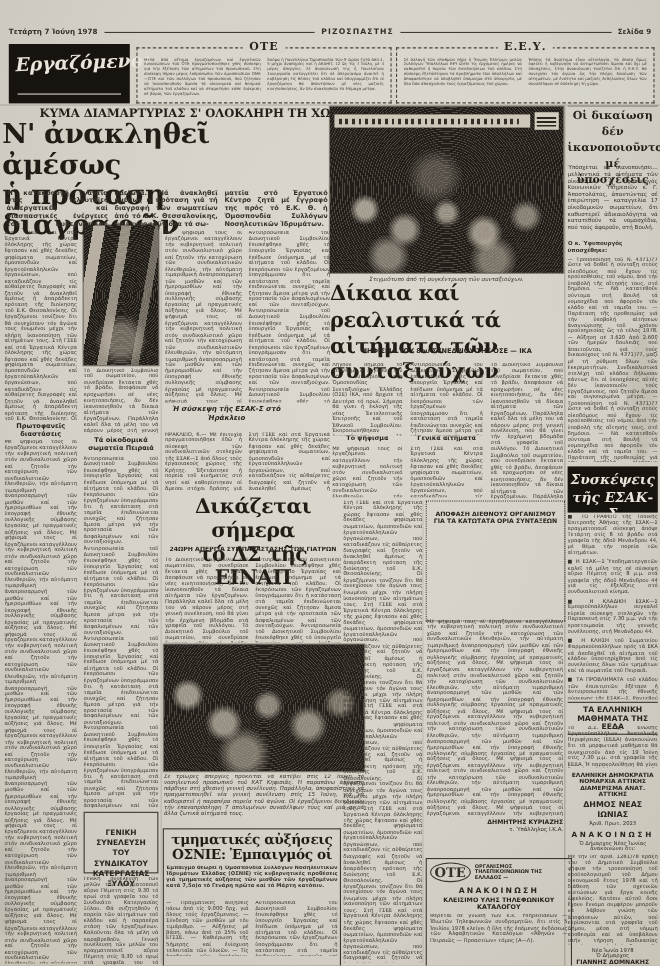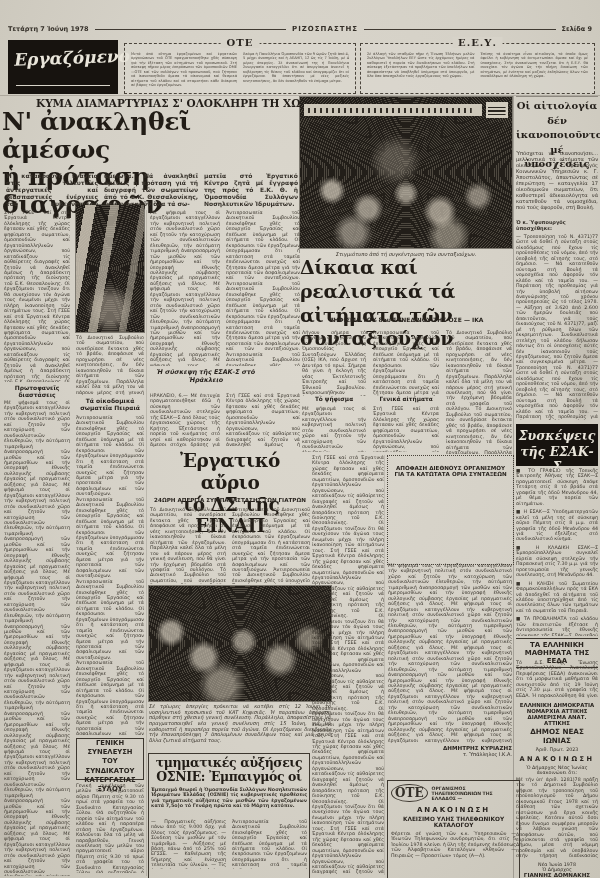--- a/index.html
+++ b/index.html
@@ -118,38 +118,38 @@
     <div class="t" style="height:172px;">Στή ΓΣΕΕ καί στά Ἐργατικά Κέντρα ὁλόκληρης τῆς χώρας ἔφτασαν καί χθές δεκάδες ψηφίσματα σωματείων, ὁμοσπονδιῶν καί ἐργατοϋπαλληλικῶν ὀργανώσεων, πού καταδικάζουν τίς αὐθαίρετες διαγραφές καί ζητοῦν νά ἀνακληθεῖ ἀμέσως ἡ ἀπαράδεκτη πρόταση τῆς διοίκησης τοῦ Ε.Κ. Θεσσαλονίκης. Οἱ ἐργαζόμενοι τονίζουν ὅτι θά συνεχίσουν τόν ἀγώνα τους ἑνωμένοι μέχρι τήν πλήρη ἱκανοποίηση τῶν αἰτημάτων τους. Στή ΓΣΕΕ καί στά Ἐργατικά Κέντρα ὁλόκληρης τῆς χώρας ἔφτασαν καί χθές δεκάδες ψηφίσματα σωματείων, ὁμοσπονδιῶν καί ἐργατοϋπαλληλικῶν ὀργανώσεων, πού καταδικάζουν τίς αὐθαίρετες διαγραφές καί ζητοῦν νά ἀνακληθεῖ ἀμέσως ἡ ἀπαράδεκτη πρόταση τῆς διοίκησης τοῦ Ε.Κ. Θεσσαλονίκης. Οἱ ἐργαζόμενοι τονίζουν ὅτι θά συνεχίσουν τόν ἀγώνα τους ἑνωμένοι μέχρι τήν πλήρη ἱκανοποίηση τῶν αἰτημάτων τους. Στή ΓΣΕΕ καί στά Ἐργατικά Κέντρα ὁλόκληρης τῆς χώρας ἔφτασαν καί χθές δεκάδες ψηφίσματα σωματείων, ὁμοσπονδιῶν καί ἐργατοϋπαλληλικῶν ὀργανώσεων, πού καταδικάζουν τίς αὐθαίρετες διαγραφές καί ζητοῦν νά ἀνακληθεῖ ἀμέσως ἡ ἀπαράδεκτη πρόταση τῆς διοίκησης τοῦ Ε.Κ. Θεσσαλονίκης. Οἱ ἐργαζόμενοι τονίζουν ὅτι θά συνεχίσουν τόν ἀγώνα τους ἑνωμένοι μέχρι τήν πλήρη ἱκανοποίηση τῶν αἰτημάτων τους.</div>
     <div class="sub" style="height:16px;font-size:6px;padding-top:2px;">Πρωτοφανεῖς διαστάσεις</div>
     <div class="t" style="height:476px;">Μέ ψήφισμά τους οἱ ἐργαζόμενοι καταγγέλλουν τήν κυβερνητική πολιτική στόν συνδικαλιστικό χῶρο καί ζητοῦν τήν κατοχύρωση τῶν συνδικαλιστικῶν ἐλευθεριῶν, τήν αὐτόματη τιμαριθμική ἀναπροσαρμογή τῶν μισθῶν καί τῶν ἡμερομισθίων καί τήν ὑπογραφή ἐθνικῆς συλλογικῆς σύμβασης ἐργασίας μέ πραγματικές αὐξήσεις γιά ὅλους. Μέ ψήφισμά τους οἱ ἐργαζόμενοι καταγγέλλουν τήν κυβερνητική πολιτική στόν συνδικαλιστικό χῶρο καί ζητοῦν τήν κατοχύρωση τῶν συνδικαλιστικῶν ἐλευθεριῶν, τήν αὐτόματη τιμαριθμική ἀναπροσαρμογή τῶν μισθῶν καί τῶν ἡμερομισθίων καί τήν ὑπογραφή ἐθνικῆς συλλογικῆς σύμβασης ἐργασίας μέ πραγματικές αὐξήσεις γιά ὅλους. Μέ ψήφισμά τους οἱ ἐργαζόμενοι καταγγέλλουν τήν κυβερνητική πολιτική στόν συνδικαλιστικό χῶρο καί ζητοῦν τήν κατοχύρωση τῶν συνδικαλιστικῶν ἐλευθεριῶν, τήν αὐτόματη τιμαριθμική ἀναπροσαρμογή τῶν μισθῶν καί τῶν ἡμερομισθίων καί τήν ὑπογραφή ἐθνικῆς συλλογικῆς σύμβασης ἐργασίας μέ πραγματικές αὐξήσεις γιά ὅλους. Μέ ψήφισμά τους οἱ ἐργαζόμενοι καταγγέλλουν τήν κυβερνητική πολιτική στόν συνδικαλιστικό χῶρο καί ζητοῦν τήν κατοχύρωση τῶν συνδικαλιστικῶν ἐλευθεριῶν, τήν αὐτόματη τιμαριθμική ἀναπροσαρμογή τῶν μισθῶν καί τῶν ἡμερομισθίων καί τήν ὑπογραφή ἐθνικῆς συλλογικῆς σύμβασης ἐργασίας μέ πραγματικές αὐξήσεις γιά ὅλους. Μέ ψήφισμά τους οἱ ἐργαζόμενοι καταγγέλλουν τήν κυβερνητική πολιτική στόν συνδικαλιστικό χῶρο καί ζητοῦν τήν κατοχύρωση τῶν συνδικαλιστικῶν ἐλευθεριῶν, τήν αὐτόματη τιμαριθμική ἀναπροσαρμογή τῶν μισθῶν καί τῶν ἡμερομισθίων καί τήν ὑπογραφή ἐθνικῆς συλλογικῆς σύμβασης ἐργασίας μέ πραγματικές αὐξήσεις γιά ὅλους. Μέ ψήφισμά τους οἱ ἐργαζόμενοι καταγγέλλουν τήν κυβερνητική πολιτική στόν συνδικαλιστικό χῶρο καί ζητοῦν τήν κατοχύρωση τῶν συνδικαλιστικῶν ἐλευθεριῶν, τήν αὐτόματη τιμαριθμική ἀναπροσαρμογή τῶν μισθῶν καί τῶν ἡμερομισθίων καί τήν ὑπογραφή ἐθνικῆς συλλογικῆς σύμβασης ἐργασίας μέ πραγματικές αὐξήσεις γιά ὅλους. Μέ ψήφισμά τους οἱ ἐργαζόμενοι καταγγέλλουν τήν κυβερνητική πολιτική στόν συνδικαλιστικό χῶρο καί ζητοῦν τήν κατοχύρωση τῶν συνδικαλιστικῶν ἐλευθεριῶν, τήν αὐτόματη τιμαριθμική ἀναπροσαρμογή τῶν μισθῶν καί τῶν ἡμερομισθίων καί τήν ὑπογραφή ἐθνικῆς συλλογικῆς σύμβασης ἐργασίας μέ πραγματικές αὐξήσεις γιά ὅλους. Μέ ψήφισμά τους οἱ ἐργαζόμενοι καταγγέλλουν τήν κυβερνητική πολιτική στόν συνδικαλιστικό χῶρο καί ζητοῦν τήν κατοχύρωση τῶν συνδικαλιστικῶν ἐλευθεριῶν, τήν αὐτόματη τιμαριθμική ἀναπροσαρμογή τῶν μισθῶν καί τῶν ἡμερομισθίων καί τήν ὑπογραφή ἐθνικῆς συλλογικῆς σύμβασης ἐργασίας μέ πραγματικές αὐξήσεις γιά ὅλους.</div>
   </div>
 
   <div class="abs" style="left:76px;top:205px;width:68px;height:671px;">
     <div id="photo2" class="photo" style="width:68px;height:127px;"></div>
     <div class="t" style="height:60px;margin-top:3px;">Τό Διοικητικό Συμβούλιο τοῦ σωματείου, πού συνεδρίασε ἔκτακτα χθές τό βράδυ, ἀποφάσισε νά προχωρήσει σέ νέες κινητοποιήσεις, ἄν δέν ἱκανοποιηθοῦν τά δίκαια αἰτήματα τῶν ἐργαζομένων. Παράλληλα καλεῖ ὅλα τά μέλη του νά πάρουν μέρος στή γενική συνέλευση, πού θά γίνει τήν ἐρχόμενη βδομάδα στά γραφεῖα τοῦ συλλόγου.</div>
     <div class="sub" style="height:18px;font-size:6px;padding-top:2px;">Τά οἰκοδομικά σωματεῖα Πειραιά</div>
     <div class="t" style="height:320px;">Ἀντιπροσωπεία τοῦ Διοικητικοῦ Συμβουλίου ἐπισκέφθηκε χθές τό ὑπουργεῖο Ἐργασίας καί ἐπέδωσε ὑπόμνημα μέ τά αἰτήματα τοῦ κλάδου. Οἱ ἐκπρόσωποι τῶν ἐργαζομένων ὑπογράμμισαν ὅτι ἡ κατάσταση στά ταμεῖα ἐπιδεινώνεται συνεχῶς καί ζήτησαν ἄμεσα μέτρα γιά τήν προστασία τῶν ἀσφαλισμένων καί τῶν συνταξιούχων. Ἀντιπροσωπεία τοῦ Διοικητικοῦ Συμβουλίου ἐπισκέφθηκε χθές τό ὑπουργεῖο Ἐργασίας καί ἐπέδωσε ὑπόμνημα μέ τά αἰτήματα τοῦ κλάδου. Οἱ ἐκπρόσωποι τῶν ἐργαζομένων ὑπογράμμισαν ὅτι ἡ κατάσταση στά ταμεῖα ἐπιδεινώνεται συνεχῶς καί ζήτησαν ἄμεσα μέτρα γιά τήν προστασία τῶν ἀσφαλισμένων καί τῶν συνταξιούχων. Ἀντιπροσωπεία τοῦ Διοικητικοῦ Συμβουλίου ἐπισκέφθηκε χθές τό ὑπουργεῖο Ἐργασίας καί ἐπέδωσε ὑπόμνημα μέ τά αἰτήματα τοῦ κλάδου. Οἱ ἐκπρόσωποι τῶν ἐργαζομένων ὑπογράμμισαν ὅτι ἡ κατάσταση στά ταμεῖα ἐπιδεινώνεται συνεχῶς καί ζήτησαν ἄμεσα μέτρα γιά τήν προστασία τῶν ἀσφαλισμένων καί τῶν συνταξιούχων. Ἀντιπροσωπεία τοῦ Διοικητικοῦ Συμβουλίου ἐπισκέφθηκε χθές τό ὑπουργεῖο Ἐργασίας καί ἐπέδωσε ὑπόμνημα μέ τά αἰτήματα τοῦ κλάδου. Οἱ ἐκπρόσωποι τῶν ἐργαζομένων ὑπογράμμισαν ὅτι ἡ κατάσταση στά ταμεῖα ἐπιδεινώνεται συνεχῶς καί ζήτησαν ἄμεσα μέτρα γιά τήν προστασία τῶν ἀσφαλισμένων καί τῶν συνταξιούχων. Ἀντιπροσωπεία τοῦ Διοικητικοῦ Συμβουλίου ἐπισκέφθηκε χθές τό ὑπουργεῖο Ἐργασίας καί ἐπέδωσε ὑπόμνημα μέ τά αἰτήματα τοῦ κλάδου. Οἱ ἐκπρόσωποι τῶν ἐργαζομένων ὑπογράμμισαν ὅτι ἡ κατάσταση στά ταμεῖα ἐπιδεινώνεται συνεχῶς καί ζήτησαν ἄμεσα μέτρα γιά τήν προστασία τῶν ἀσφαλισμένων καί τῶν συνταξιούχων.</div>
-    <div class="solidbox" style="height:40px;margin:3px 0;padding-top:0;">
+    <div class="solidbox" style="height:40px;margin:3px 0;padding-top:14px;">
       <div class="sub" style="font-size:6.8px;line-height:1.35;">
         <div>ΓΕΝΙΚΗ ΣΥΝΕΛΕΥΣΗ</div>
         <div>ΤΟΥ ΣΥΝΔΙΚΑΤΟΥ</div>
         <div>ΚΑΤΕΡΓΑΣΙΑΣ ΞΥΛΟΥ</div>
       </div>
     </div>
     <div class="t" style="height:90px;">Γενική συνέλευση τῶν μελῶν του πραγματοποιεῖ αὔριο Πέμπτη στίς 9.30 τό πρωί στά γραφεῖα του τό Συνδικάτο Κατεργασίας Ξύλου. Θά συζητηθοῦν ἡ πορεία τῶν αἰτημάτων τοῦ κλάδου καί ἡ παραπέρα στάση τῶν ἐργαζομένων. Καλοῦνται ὅλα τά μέλη νά παραβρεθοῦν. Γενική συνέλευση τῶν μελῶν του πραγματοποιεῖ αὔριο Πέμπτη στίς 9.30 τό πρωί στά γραφεῖα του τό Συνδικάτο Κατεργασίας Ξύλου. Θά συζητηθοῦν ἡ πορεία τῶν αἰτημάτων τοῦ κλάδου καί ἡ παραπέρα στάση τῶν ἐργαζομένων. Καλοῦνται ὅλα τά μέλη νά παραβρεθοῦν.</div>
   </div>
 
   <div class="abs t" style="left:150px;top:210px;width:70px;height:156px;">Μέ ψήφισμά τους οἱ ἐργαζόμενοι καταγγέλλουν τήν κυβερνητική πολιτική στόν συνδικαλιστικό χῶρο καί ζητοῦν τήν κατοχύρωση τῶν συνδικαλιστικῶν ἐλευθεριῶν, τήν αὐτόματη τιμαριθμική ἀναπροσαρμογή τῶν μισθῶν καί τῶν ἡμερομισθίων καί τήν ὑπογραφή ἐθνικῆς συλλογικῆς σύμβασης ἐργασίας μέ πραγματικές αὐξήσεις γιά ὅλους. Μέ ψήφισμά τους οἱ ἐργαζόμενοι καταγγέλλουν τήν κυβερνητική πολιτική στόν συνδικαλιστικό χῶρο καί ζητοῦν τήν κατοχύρωση τῶν συνδικαλιστικῶν ἐλευθεριῶν, τήν αὐτόματη τιμαριθμική ἀναπροσαρμογή τῶν μισθῶν καί τῶν ἡμερομισθίων καί τήν ὑπογραφή ἐθνικῆς συλλογικῆς σύμβασης ἐργασίας μέ πραγματικές αὐξήσεις γιά ὅλους. Μέ ψήφισμά τους οἱ ἐργαζόμενοι καταγγέλλουν τήν κυβερνητική πολιτική στόν συνδικαλιστικό χῶρο καί ζητοῦν τήν κατοχύρωση τῶν συνδικαλιστικῶν ἐλευθεριῶν, τήν αὐτόματη τιμαριθμική ἀναπροσαρμογή τῶν μισθῶν καί τῶν ἡμερομισθίων καί τήν ὑπογραφή ἐθνικῆς συλλογικῆς σύμβασης ἐργασίας μέ πραγματικές αὐξήσεις γιά ὅλους.</div>
   <div class="abs t" style="left:226px;top:210px;width:74px;height:156px;">Ἀντιπροσωπεία τοῦ Διοικητικοῦ Συμβουλίου ἐπισκέφθηκε χθές τό ὑπουργεῖο Ἐργασίας καί ἐπέδωσε ὑπόμνημα μέ τά αἰτήματα τοῦ κλάδου. Οἱ ἐκπρόσωποι τῶν ἐργαζομένων ὑπογράμμισαν ὅτι ἡ κατάσταση στά ταμεῖα ἐπιδεινώνεται συνεχῶς καί ζήτησαν ἄμεσα μέτρα γιά τήν προστασία τῶν ἀσφαλισμένων καί τῶν συνταξιούχων. Ἀντιπροσωπεία τοῦ Διοικητικοῦ Συμβουλίου ἐπισκέφθηκε χθές τό ὑπουργεῖο Ἐργασίας καί ἐπέδωσε ὑπόμνημα μέ τά αἰτήματα τοῦ κλάδου. Οἱ ἐκπρόσωποι τῶν ἐργαζομένων ὑπογράμμισαν ὅτι ἡ κατάσταση στά ταμεῖα ἐπιδεινώνεται συνεχῶς καί ζήτησαν ἄμεσα μέτρα γιά τήν προστασία τῶν ἀσφαλισμένων καί τῶν συνταξιούχων. Ἀντιπροσωπεία τοῦ Διοικητικοῦ Συμβουλίου ἐπισκέφθηκε χθές τό ὑπουργεῖο Ἐργασίας καί ἐπέδωσε ὑπόμνημα μέ τά αἰτήματα τοῦ κλάδου. Οἱ ἐκπρόσωποι τῶν ἐργαζομένων ὑπογράμμισαν ὅτι ἡ κατάσταση στά ταμεῖα ἐπιδεινώνεται συνεχῶς καί ζήτησαν ἄμεσα μέτρα γιά τήν προστασία τῶν ἀσφαλισμένων καί τῶν συνταξιούχων.</div>
   <div class="abs sub" style="left:150px;top:368px;width:112px;height:22px;font-size:6.4px;font-style:italic;">Ἡ σύσκεψη τῆς ΕΣΑΚ-Σ στό Ἡράκλειο</div>
   <div class="abs t" style="left:150px;top:393px;width:70px;height:54px;">ΗΡΑΚΛΕΙΟ, 6.— Μέ ἐπιτυχία πραγματοποιήθηκε ἐδῶ ἡ σύσκεψη τῶν συνδικαλιστικῶν στελεχῶν τῆς ΕΣΑΚ—Σ ἀπό ὅλους τούς ἐργασιακούς χώρους τῆς Κρήτης. Ἐξετάστηκε ἡ πορεία τοῦ κινήματος στό νησί καί καθορίστηκαν οἱ ἄμεσοι στόχοι δράσης γιά τήν ἑνότητα καί τά αἰτήματα τῶν ἐργαζομένων.</div>
   <div class="abs t" style="left:226px;top:393px;width:74px;height:54px;">Στή ΓΣΕΕ καί στά Ἐργατικά Κέντρα ὁλόκληρης τῆς χώρας ἔφτασαν καί χθές δεκάδες ψηφίσματα σωματείων, ὁμοσπονδιῶν καί ἐργατοϋπαλληλικῶν ὀργανώσεων, πού καταδικάζουν τίς αὐθαίρετες διαγραφές καί ζητοῦν νά ἀνακληθεῖ ἀμέσως ἡ ἀπαράδεκτη πρόταση τῆς διοίκησης τοῦ Ε.Κ. Θεσσαλονίκης. Οἱ ἐργαζόμενοι τονίζουν ὅτι θά συνεχίσουν τόν ἀγώνα τους ἑνωμένοι μέχρι τήν πλήρη ἱκανοποίηση τῶν αἰτημάτων τους.</div>
 
   <div class="abs hl" style="left:148px;top:450px;width:164px;font-size:18.5px;line-height:1.18;text-align:center;">
-    <div>Ἐργατικό αὔριο</div>
+    <div>Δικάζεται σήμερα</div>
     <div>τό ΔΣ τῆς ΕΙΝΑΠ</div>
   </div>
   <div class="abs sub" style="left:148px;top:497px;width:164px;font-size:5.6px;">24ΩΡΗ ΑΠΕΡΓΙΑ ΣΥΜΠΑΡΑΣΤΑΣΗΣ ΤΩΝ ΓΙΑΤΡΩΝ</div>
   <div class="abs t" style="left:150px;top:507px;width:76px;height:77px;">Τό Διοικητικό Συμβούλιο τοῦ σωματείου, πού συνεδρίασε ἔκτακτα χθές τό βράδυ, ἀποφάσισε νά προχωρήσει σέ νέες κινητοποιήσεις, ἄν δέν ἱκανοποιηθοῦν τά δίκαια αἰτήματα τῶν ἐργαζομένων. Παράλληλα καλεῖ ὅλα τά μέλη του νά πάρουν μέρος στή γενική συνέλευση, πού θά γίνει τήν ἐρχόμενη βδομάδα στά γραφεῖα τοῦ συλλόγου. Τό Διοικητικό Συμβούλιο τοῦ σωματείου, πού συνεδρίασε ἔκτακτα χθές τό βράδυ, ἀποφάσισε νά προχωρήσει σέ νέες κινητοποιήσεις, ἄν δέν ἱκανοποιηθοῦν τά δίκαια αἰτήματα τῶν ἐργαζομένων. Παράλληλα καλεῖ ὅλα τά μέλη του νά πάρουν μέρος στή γενική συνέλευση, πού θά γίνει τήν ἐρχόμενη βδομάδα στά γραφεῖα τοῦ συλλόγου.</div>
   <div class="abs t" style="left:232px;top:507px;width:78px;height:77px;">Ἀντιπροσωπεία τοῦ Διοικητικοῦ Συμβουλίου ἐπισκέφθηκε χθές τό ὑπουργεῖο Ἐργασίας καί ἐπέδωσε ὑπόμνημα μέ τά αἰτήματα τοῦ κλάδου. Οἱ ἐκπρόσωποι τῶν ἐργαζομένων ὑπογράμμισαν ὅτι ἡ κατάσταση στά ταμεῖα ἐπιδεινώνεται συνεχῶς καί ζήτησαν ἄμεσα μέτρα γιά τήν προστασία τῶν ἀσφαλισμένων καί τῶν συνταξιούχων. Ἀντιπροσωπεία τοῦ Διοικητικοῦ Συμβουλίου ἐπισκέφθηκε χθές τό ὑπουργεῖο Ἐργασίας καί ἐπέδωσε ὑπόμνημα μέ τά αἰτήματα τοῦ κλάδου. Οἱ ἐκπρόσωποι τῶν ἐργαζομένων ὑπογράμμισαν ὅτι ἡ κατάσταση στά ταμεῖα ἐπιδεινώνεται συνεχῶς καί ζήτησαν ἄμεσα μέτρα γιά τήν προστασία τῶν ἀσφαλισμένων καί τῶν συνταξιούχων.</div>
 
   <div id="photo3" class="abs photo" style="left:149px;top:586px;width:182px;height:115px;"></div>
   <div class="abs t caption" style="left:149px;top:704px;width:182px;height:46px;font-size:5px;">Σέ τρίωρες ἀπεργίες πρόκειται νά κατέβει στίς 12 Ἰούνη τό νοσηλευτικό προσωπικό τοῦ ΚΑΤ Κηφισιᾶς. Ἡ παραπάνω ἀπόφαση πάρθηκε στή χθεσινή γενική συνέλευση. Παράλληλα, ἀποφασίστηκε νά πραγματοποιηθεῖ νέα γενική συνέλευση στίς 15 Ἰούνη, γιά νά καθοριστεῖ ἡ παραπέρα πορεία τοῦ ἀγώνα. Οἱ ἐργαζόμενοι διεκδικοῦν τήν ἐπαναπρόσληψη 7 ἀπολυμένων συναδέλφων τους καί μιά σειρά ἄλλα ζωτικά αἰτήματά τους.</div>
 
   <div class="abs solidbox" style="left:148px;top:753px;width:156px;height:120px;padding:2px;">
@@ -198,21 +198,21 @@
       <span style="font-family:'DejaVu Serif',serif;font-weight:bold;font-size:12px;border:1.2px solid #3d372f;border-radius:50%;padding:1px 3px;">ΟΤΕ</span>
       <span style="font-size:4.6px;font-weight:bold;">ΟΡΓΑΝΙΣΜΟΣ ΤΗΛΕΠΙΚΟΙΝΩΝΙΩΝ ΤΗΣ ΕΛΛΑΔΟΣ —</span>
     </div>
     <div class="sub" style="font-size:7px;letter-spacing:2px;margin-top:4px;">ΑΝΑΚΟΙΝΩΣΗ</div>
     <div class="sub" style="font-size:5.8px;margin-top:2px;">ΚΛΕΙΣΙΜΟ ΥΛΗΣ ΤΗΛΕΦΩΝΙΚΟΥ ΚΑΤΑΛΟΓΟΥ</div>
     <div class="t" style="height:38px;margin-top:3px;">Φέρεται σέ γνώση τῶν κ.κ. Ὑπηρεσιακῶν — Ἰδιωτῶν Τηλεφωνικῶν συνδρομητῶν, ὅτι στίς 5 Ἰουλίου 1978 κλείνει ἡ ὕλη τῆς ἑπόμενης ἐκδόσεως τῶν Ἀλφαβητικῶν Καταλόγων «Ἀθηνῶν — Πειραιῶς — Προαστίων» τόμος (Α—Λ).</div>
   </div>
 
   <div class="abs hr" style="left:516px;top:96px;width:82px;"></div>
   <div class="abs" style="left:516px;top:99px;width:82px;text-align:center;font-weight:bold;font-size:10px;line-height:1.45;color:#221d18;font-family:'DejaVu Serif',serif;">
-    <div>Οἱ αἰτιολογία</div>
+    <div>Οἱ δικαίωση</div>
     <div>δέν ἱκανοποιοῦνται</div>
     <div>μέ ὑποσχέσεις</div>
   </div>
   <div class="abs" style="left:516px;top:150px;width:82px;height:270px;overflow:hidden;">
     <div class="t2" style="height:66px;">Ὑπόσχεται νά ἱκανοποιήσει… μελλοντικά τά αἰτήματα τῶν οἰκοδόμων ὁ ὑφυπουργός Κοινωνικῶν Ὑπηρεσιῶν κ. Γ. Ἀποστολάτος, ἀπαντώντας σέ ἐπερώτηση — καταγγελία 17 οἰκοδομικῶν σωματείων, ὅτι καθυστερεῖ ἀδικαιολόγητα νά κατατεθοῦν τά νομοσχέδια, πού τούς ἀφοροῦν, στή Βουλή.</div>
     <div style="font-size:5px;font-weight:bold;margin:3px 0;">Ὁ κ. Ὑφυπουργός ὑποσχέθηκε:</div>
     <div class="t" style="height:186px;">— Τροποποίηση τοῦ Ν. 4371)77 ὥστε νά δοθεῖ ἡ σύνταξη στούς οἰκοδόμους πού ἔχουν τίς προϋποθέσεις τοῦ νόμου, ἀπό τήν ὑποβολή τῆς αἴτησής τους, στό δημόσιο. — Νά κατατεθοῦν σύντομα στή Βουλή τά νομοσχέδια πού ἀφοροῦν τόν κλάδο καί τά ταμεῖα του. — Παράταση τῆς προθεσμίας γιά τήν ὑποβολή αἰτήσεων ἀναγνώρισης τοῦ χρόνου προϋπηρεσίας ὥς τό τέλος 1978. — Αὔξηση σέ 3.620 ἀπό 2.600 τῶν ἡμερῶν δουλειᾶς πού ἀπαιτοῦνται, γιά τούς δικαιούχους τοῦ Ν. 4371)77, μαζί μέ τή ρύθμιση ὅλων τῶν ἐκκρεμοτήτων. Συνδικαλιστικά στελέχη τοῦ κλάδου δήλωσαν πάντως ὅτι οἱ ὑποσχέσεις αὐτές δέν ἱκανοποιοῦν τούς ἐργαζόμενους, πού ζητοῦν ἄμεσα καί συγκεκριμένα μέτρα. — Τροποποίηση τοῦ Ν. 4371)77 ὥστε νά δοθεῖ ἡ σύνταξη στούς οἰκοδόμους πού ἔχουν τίς προϋποθέσεις τοῦ νόμου, ἀπό τήν ὑποβολή τῆς αἴτησής τους, στό δημόσιο. — Νά κατατεθοῦν σύντομα στή Βουλή τά νομοσχέδια πού ἀφοροῦν τόν κλάδο καί τά ταμεῖα του. — Παράταση τῆς προθεσμίας γιά τήν ὑποβολή αἰτήσεων ἀναγνώρισης τοῦ χρόνου προϋπηρεσίας ὥς τό τέλος 1978. — Αὔξηση σέ 3.620 ἀπό 2.600 τῶν ἡμερῶν δουλειᾶς πού ἀπαιτοῦνται, γιά τούς δικαιούχους τοῦ Ν. 4371)77, μαζί μέ τή ρύθμιση ὅλων τῶν ἐκκρεμοτήτων. Συνδικαλιστικά στελέχη τοῦ κλάδου δήλωσαν πάντως ὅτι οἱ ὑποσχέσεις αὐτές δέν ἱκανοποιοῦν τούς ἐργαζόμενους, πού ζητοῦν ἄμεσα καί συγκεκριμένα μέτρα.</div>
   </div>
   <div class="abs blackbox" style="left:516px;top:424px;width:82px;height:38px;text-align:center;font-family:'DejaVu Serif',serif;font-style:italic;font-weight:bold;font-size:12.5px;line-height:1.25;padding-top:4px;">
     <div>Συσκέψεις</div>

